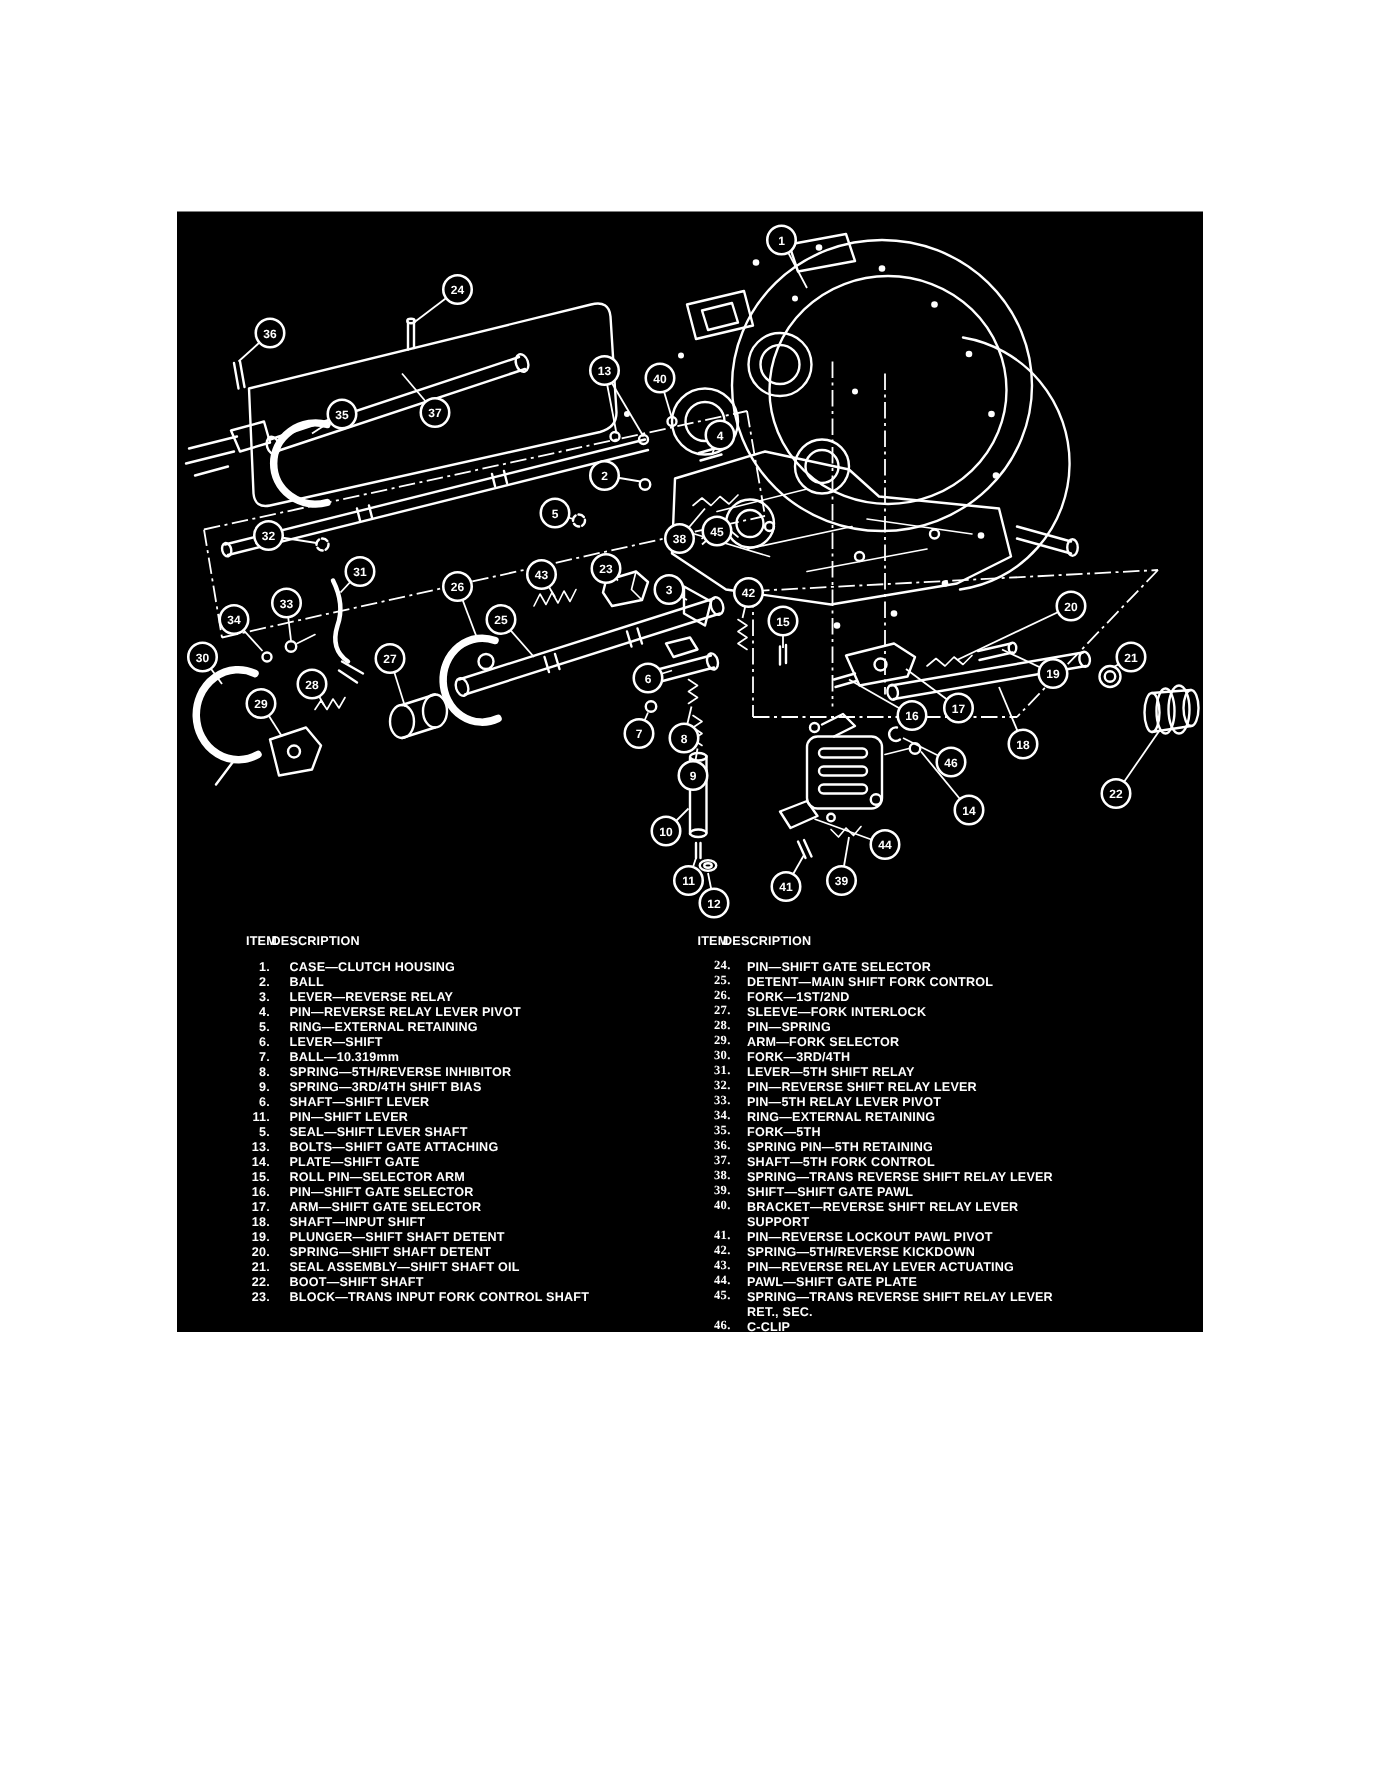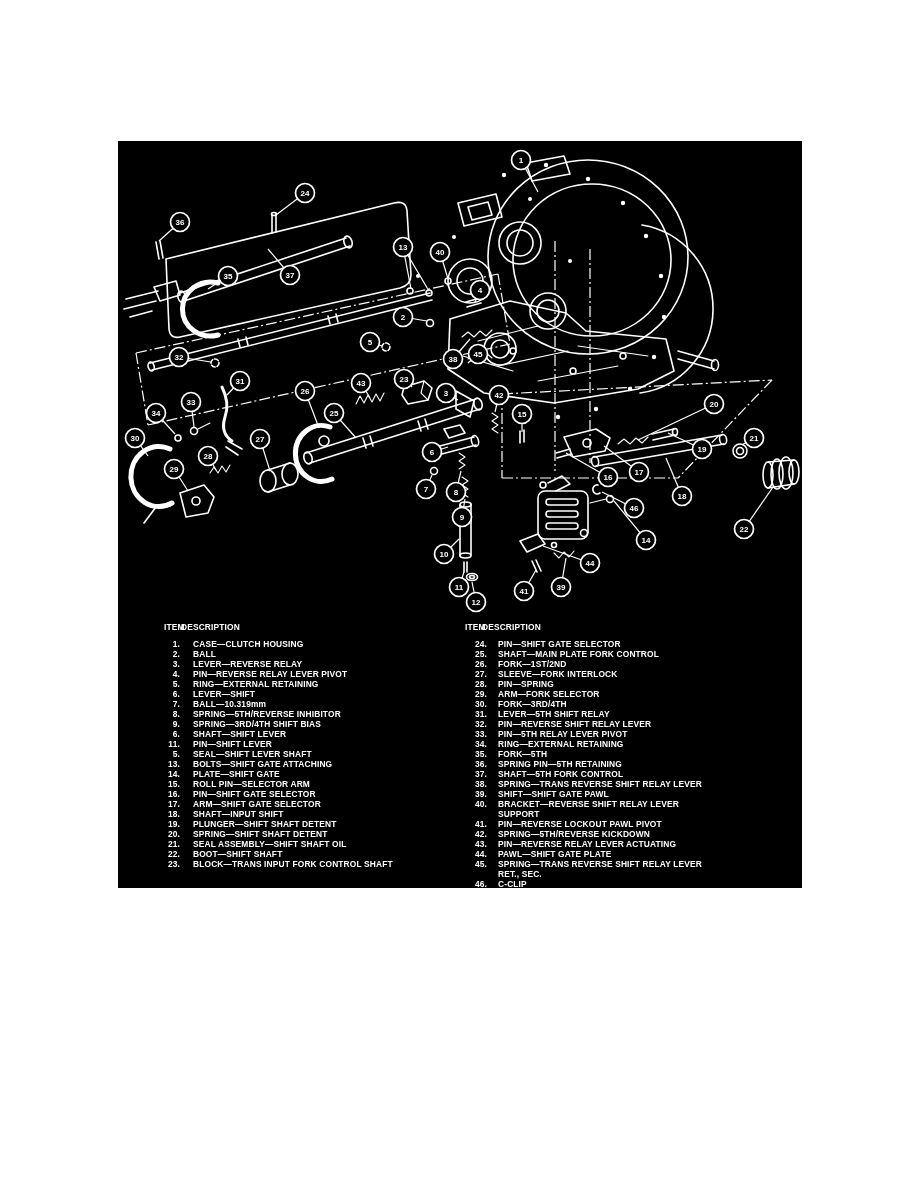--- a/index.html
+++ b/index.html
@@ -26,21 +26,21 @@
     font-size:8.4px;line-height:10px;letter-spacing:0.15px;
   }
   #plist-left{left:46px;top:481px;}
   #plist-right{left:347px;top:481px;}
   .phead{display:flex;margin-bottom:7px;}
   .ph-item{width:17px;}
   .prow{display:flex;}
   .pnum{text-align:right;}
   #plist-left .pnum{width:16px;}
   #plist-left .pdesc{margin-left:13px;white-space:nowrap;}
-  #plist-right .pnum{width:22px;}
+  #plist-right .pnum{width:22px;font-family:Liberation Serif, serif;}
   #plist-right .pdesc{margin-left:11px;white-space:nowrap;}
 </style>
 </head>
 <body>
 
 <div class="board">
   <svg id="art" class="art" width="684" height="475" viewBox="0 0 684 475" xmlns="http://www.w3.org/2000/svg">
 
     <g class="dd">
       <path d="M 18,212 L 380,133 M 30,284 L 392,203 M 18,212 L 30,284 M 380,133 L 392,203"></path>
@@ -542,21 +542,21 @@
       <span class="ph-item">ITEM</span>
       <span class="ph-desc">DESCRIPTION</span>
     </div>
     <div class="prows">
         <div class="prow">
           <span class="pnum">24.</span>
           <span class="pdesc">PIN—SHIFT GATE SELECTOR</span>
         </div>
         <div class="prow">
           <span class="pnum">25.</span>
-          <span class="pdesc">SHAFT—MAIN PLATE FORK CONTROL</span>
+          <span class="pdesc">DETENT—MAIN SHIFT FORK CONTROL</span>
         </div>
         <div class="prow">
           <span class="pnum">26.</span>
           <span class="pdesc">FORK—1ST/2ND</span>
         </div>
         <div class="prow">
           <span class="pnum">27.</span>
           <span class="pdesc">SLEEVE—FORK INTERLOCK</span>
         </div>
         <div class="prow">

